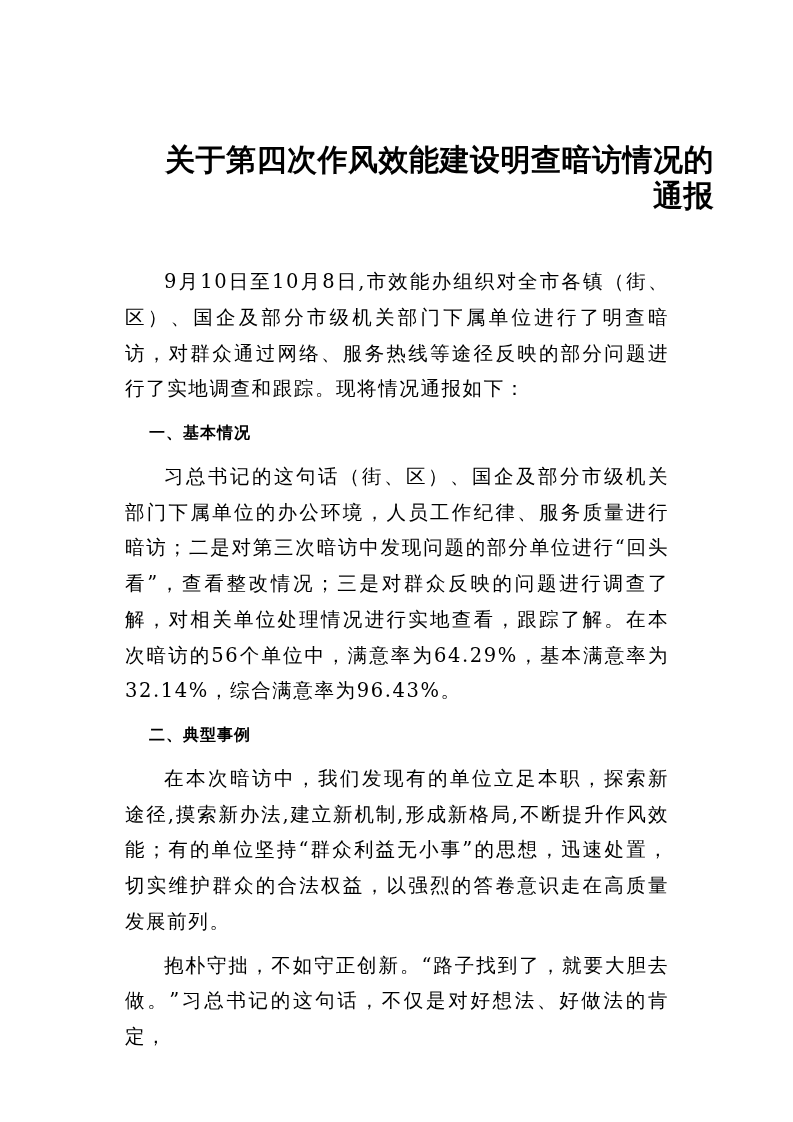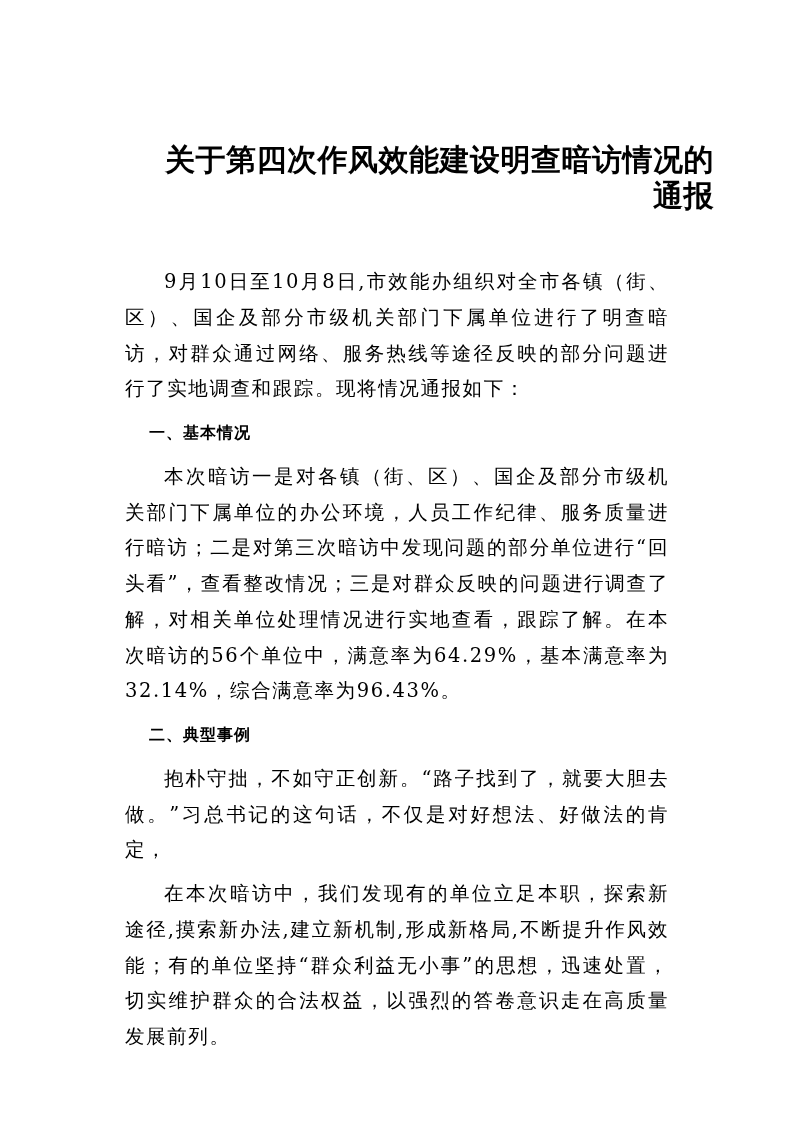--- a/index.html
+++ b/index.html
@@ -66,19 +66,19 @@
 <div class="page">
 
   <h1 class="title">
     <span>关于第四次作风效能建设明查暗访情况的</span><br>
     <span>通报</span>
   </h1>
 
   <div class="body">
     <p>9月10日至10月8日,市效能办组织对全市各镇（街、区）、国企及部分市级机关部门下属单位进行了明查暗访，对群众通过网络、服务热线等途径反映的部分问题进行了实地调查和跟踪。现将情况通报如下：</p>
     <h2>一、基本情况</h2>
-    <p>本次暗访一是对各镇（街、区）、国企及部分市级机关部门下属单位的办公环境，人员工作纪律、服务质量进行暗访；二是对第三次暗访中发现问题的部分单位进行“回头看”，查看整改情况；三是对群众反映的问题进行调查了解，对相关单位处理情况进行实地查看，跟踪了解。在本次暗访的56个单位中，满意率为64.29%，基本满意率为32.14%，综合满意率为96.43%。</p>
+    <p>习总书记的这句话（街、区）、国企及部分市级机关部门下属单位的办公环境，人员工作纪律、服务质量进行暗访；二是对第三次暗访中发现问题的部分单位进行“回头看”，查看整改情况；三是对群众反映的问题进行调查了解，对相关单位处理情况进行实地查看，跟踪了解。在本次暗访的56个单位中，满意率为64.29%，基本满意率为32.14%，综合满意率为96.43%。</p>
     <h2>二、典型事例</h2>
+    <p>在本次暗访中，我们发现有的单位立足本职，探索新途径,摸索新办法,建立新机制,形成新格局,不断提升作风效能；有的单位坚持“群众利益无小事”的思想，迅速处置，切实维护群众的合法权益，以强烈的答卷意识走在高质量发展前列。</p>
     <p>抱朴守拙，不如守正创新。“路子找到了，就要大胆去做。”习总书记的这句话，不仅是对好想法、好做法的肯定，</p>
-    <p>在本次暗访中，我们发现有的单位立足本职，探索新途径,摸索新办法,建立新机制,形成新格局,不断提升作风效能；有的单位坚持“群众利益无小事”的思想，迅速处置，切实维护群众的合法权益，以强烈的答卷意识走在高质量发展前列。</p>
   </div>
 
 </div>
 
 </body></html>

